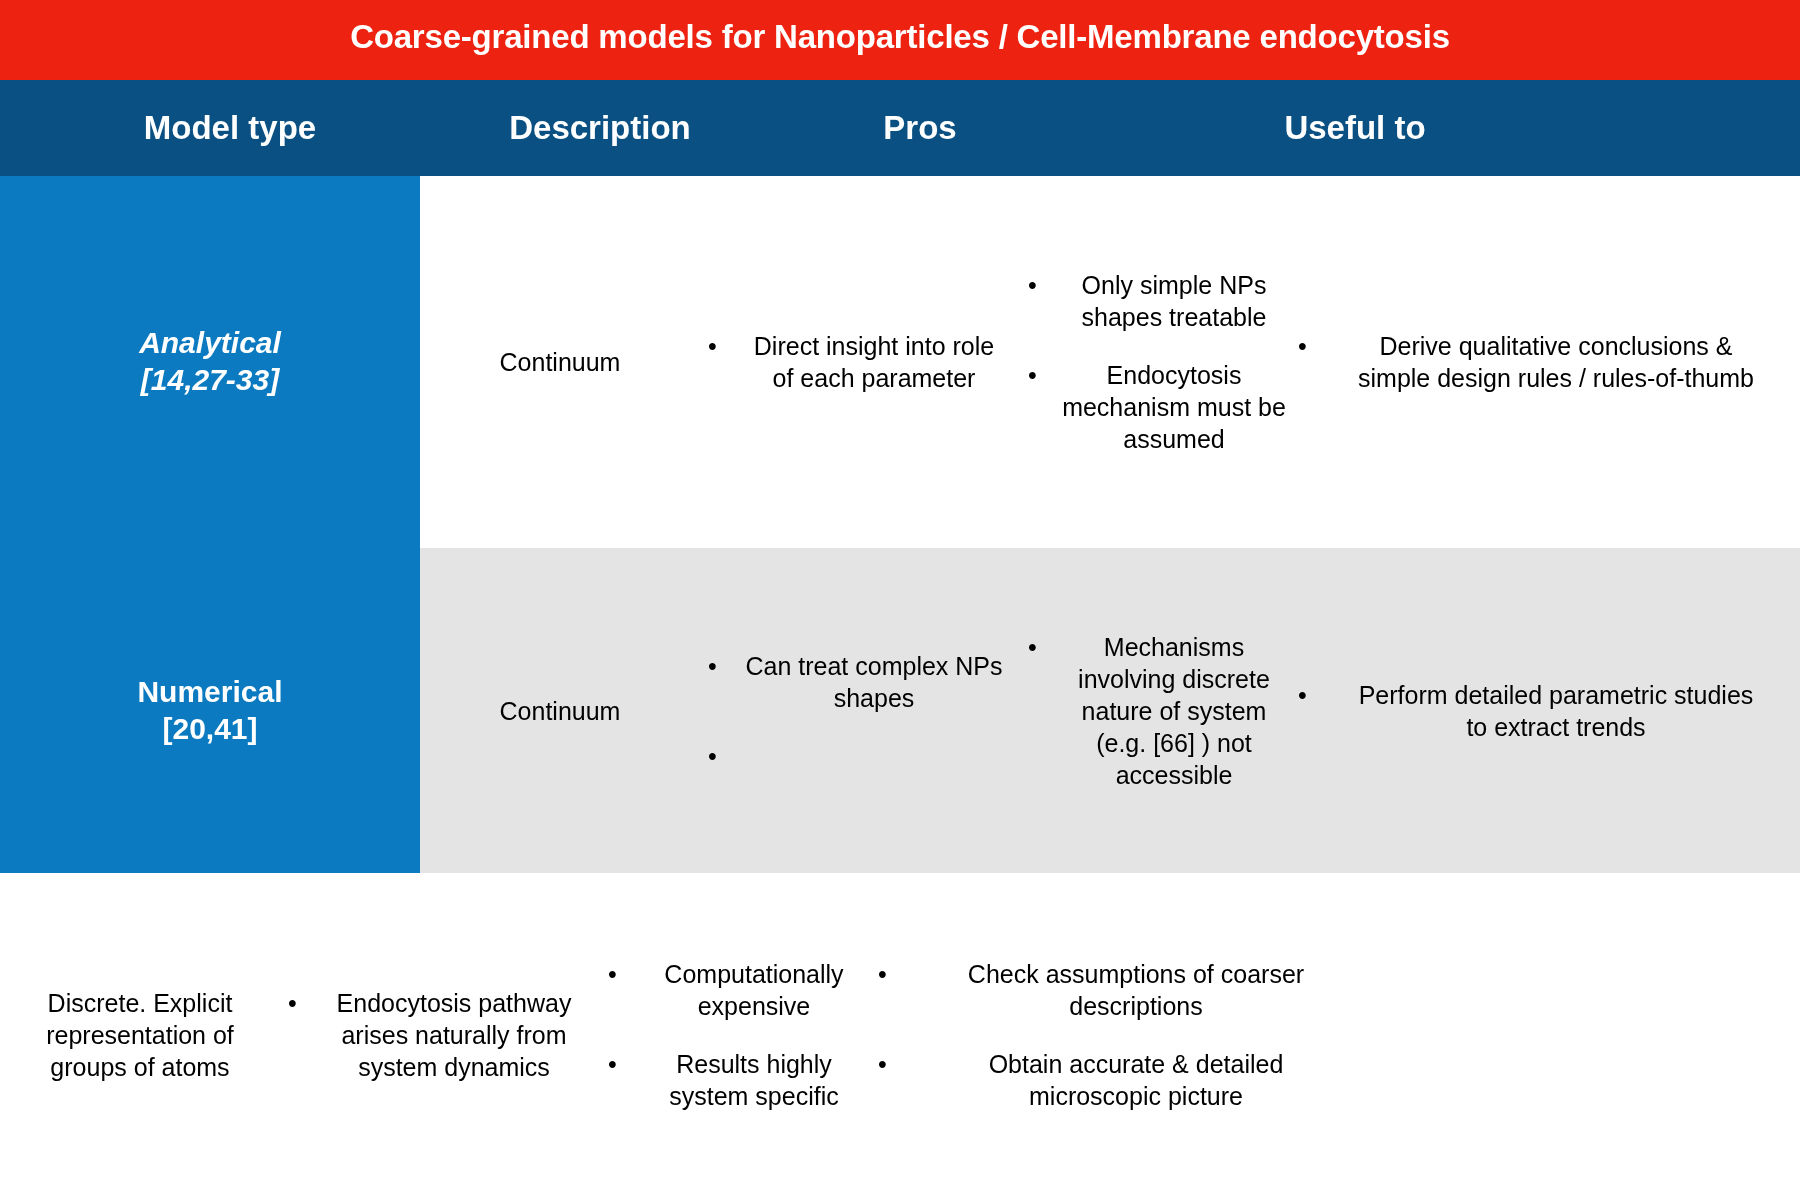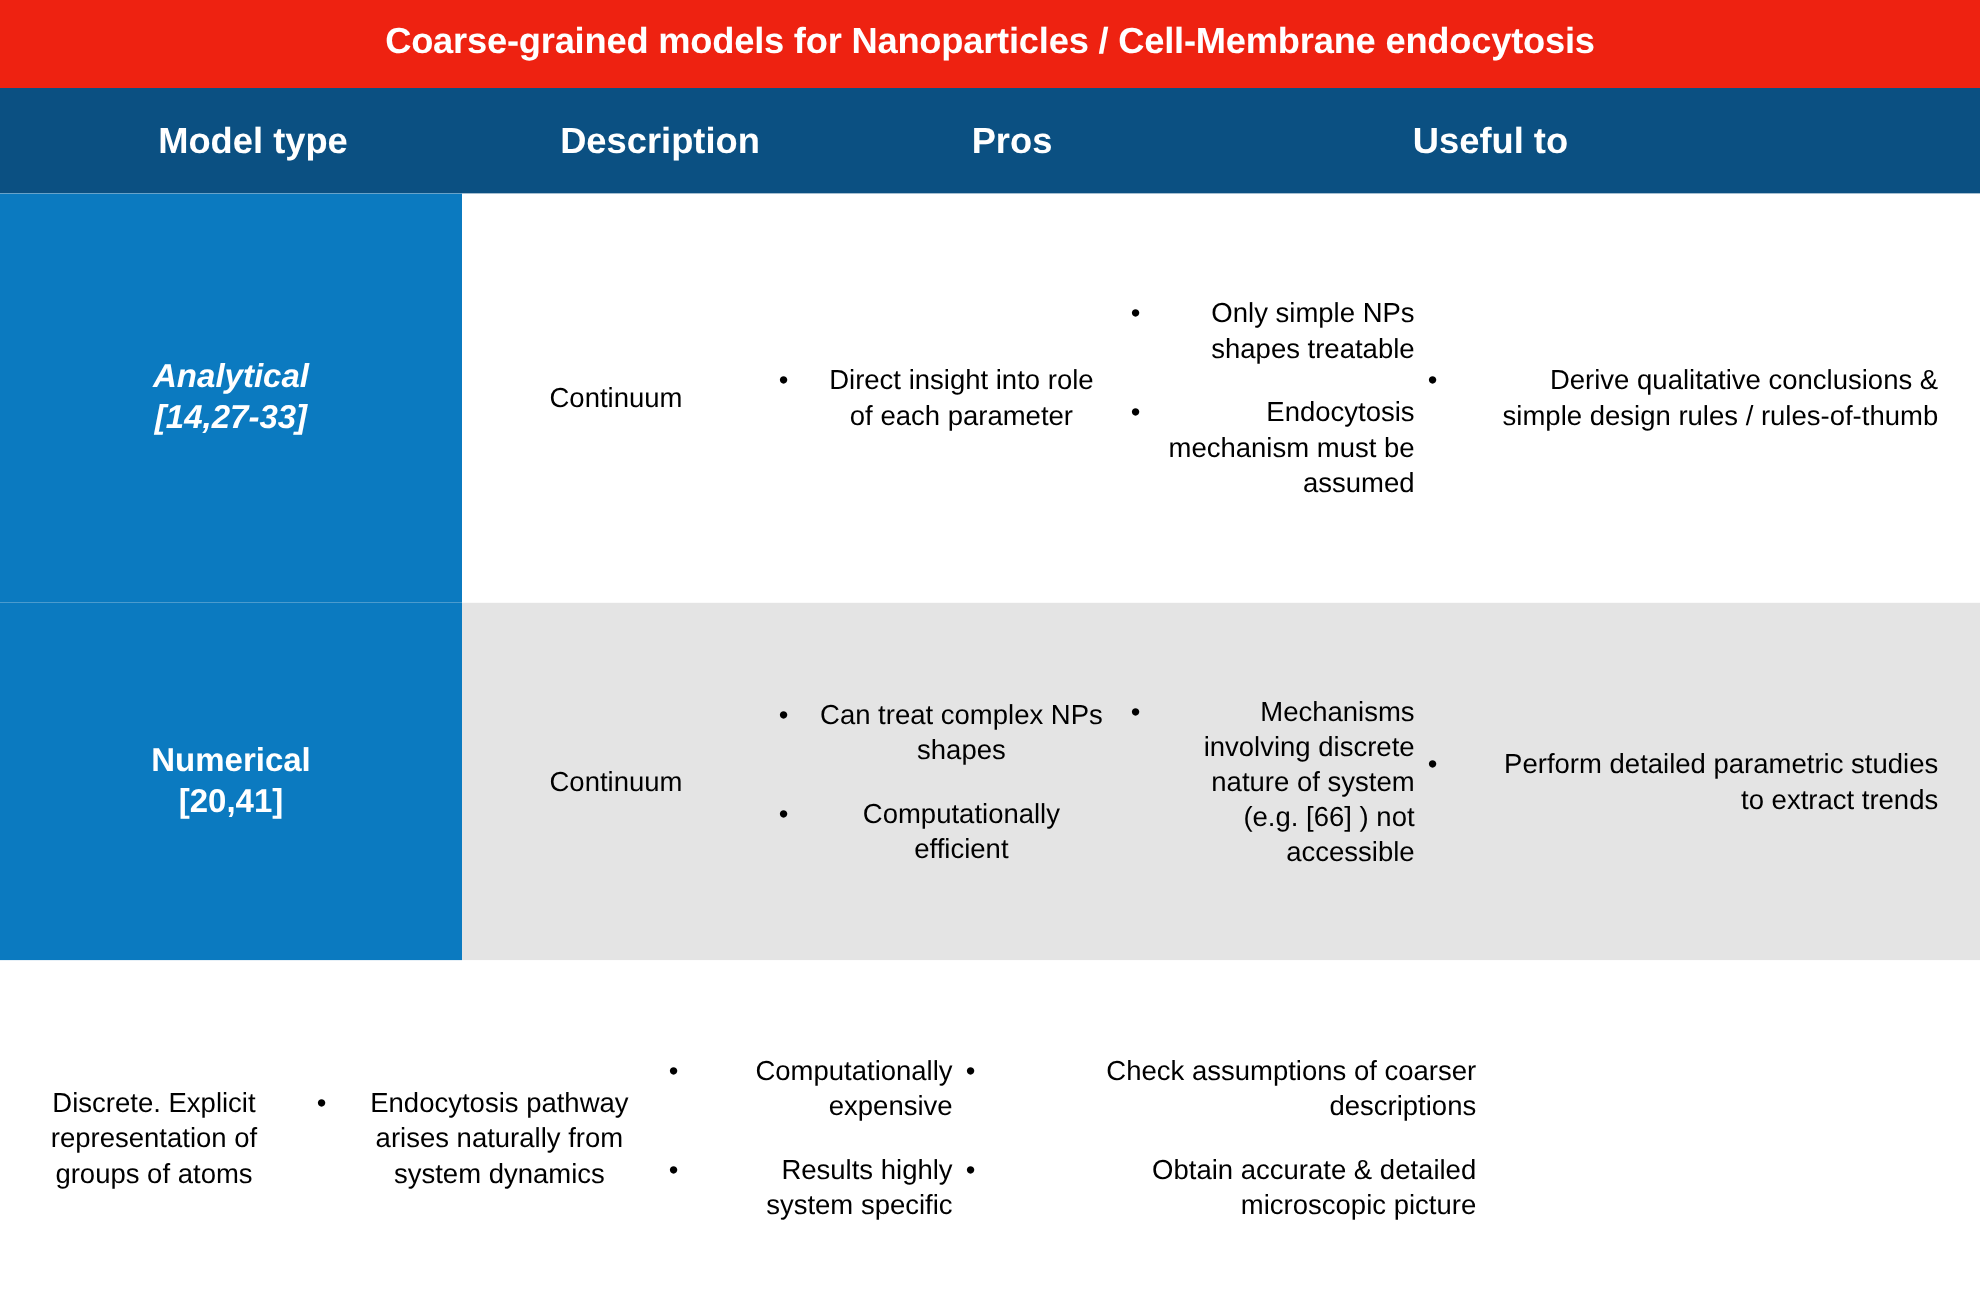--- a/index.html
+++ b/index.html
@@ -130,22 +130,22 @@
     padding-left: 8px;
   }
   .bullet-text {
     flex: 1 1 auto;
     text-align: center;
     padding-right: 6px;
   }
 
   
   .c-pros .bullet-text { padding-right: 10px; }
-  .c-cons .bullet-text { padding-right: 2px; text-align: right; }
-  .c-use  .bullet-text { padding-right: 34px; padding-left: 18px; text-align: right; }
+  .c-cons .bullet-text { padding-right: 2px; }
+  .c-use  .bullet-text { padding-right: 34px; padding-left: 18px; }
 
   .cell.pros { padding: 0 4px 0 0; }
   .cell.cons { padding: 0 2px 0 0; }
   .cell.use  { padding: 0 4px 0 0; }
 </style>
 </head>
 <body>
 
 <div class="table-root">
 
@@ -209,21 +209,20 @@
         <span class="desc-text">Continuum</span>
       </div>
       <div class="cell pros c-pros">
         <ul class="bullets">
           <li>
             <span class="bullet-dot">•</span>
             <span class="bullet-text">Can treat complex NPs shapes</span>
           </li>
           <li>
             <span class="bullet-dot">•</span>
-            <span class="bullet-text">Computationally efficient</span>
           </li>
         </ul>
       </div>
       <div class="cell cons c-cons">
         <ul class="bullets">
           <li>
             <span class="bullet-dot">•</span>
             <span class="bullet-text">Mechanisms involving discrete nature of system (e.g. [66] ) not accessible</span>
           </li>
         </ul>

